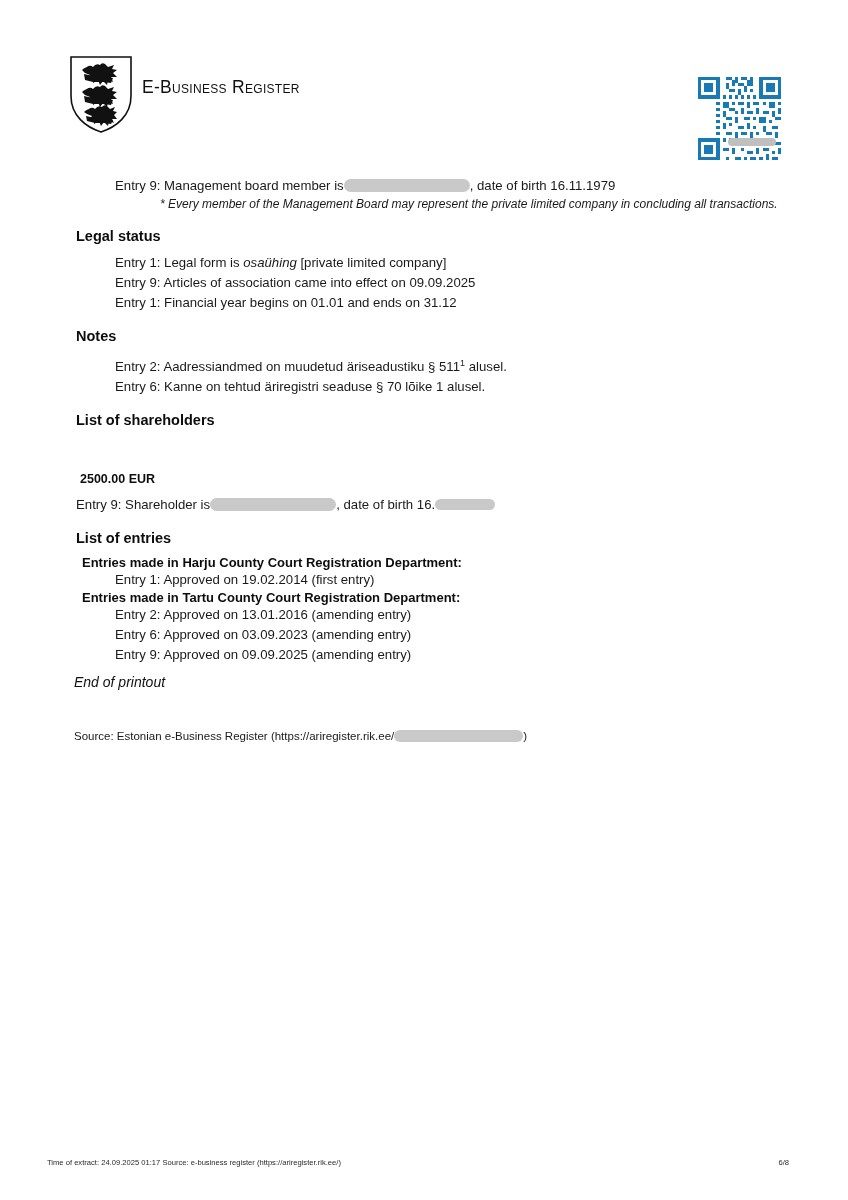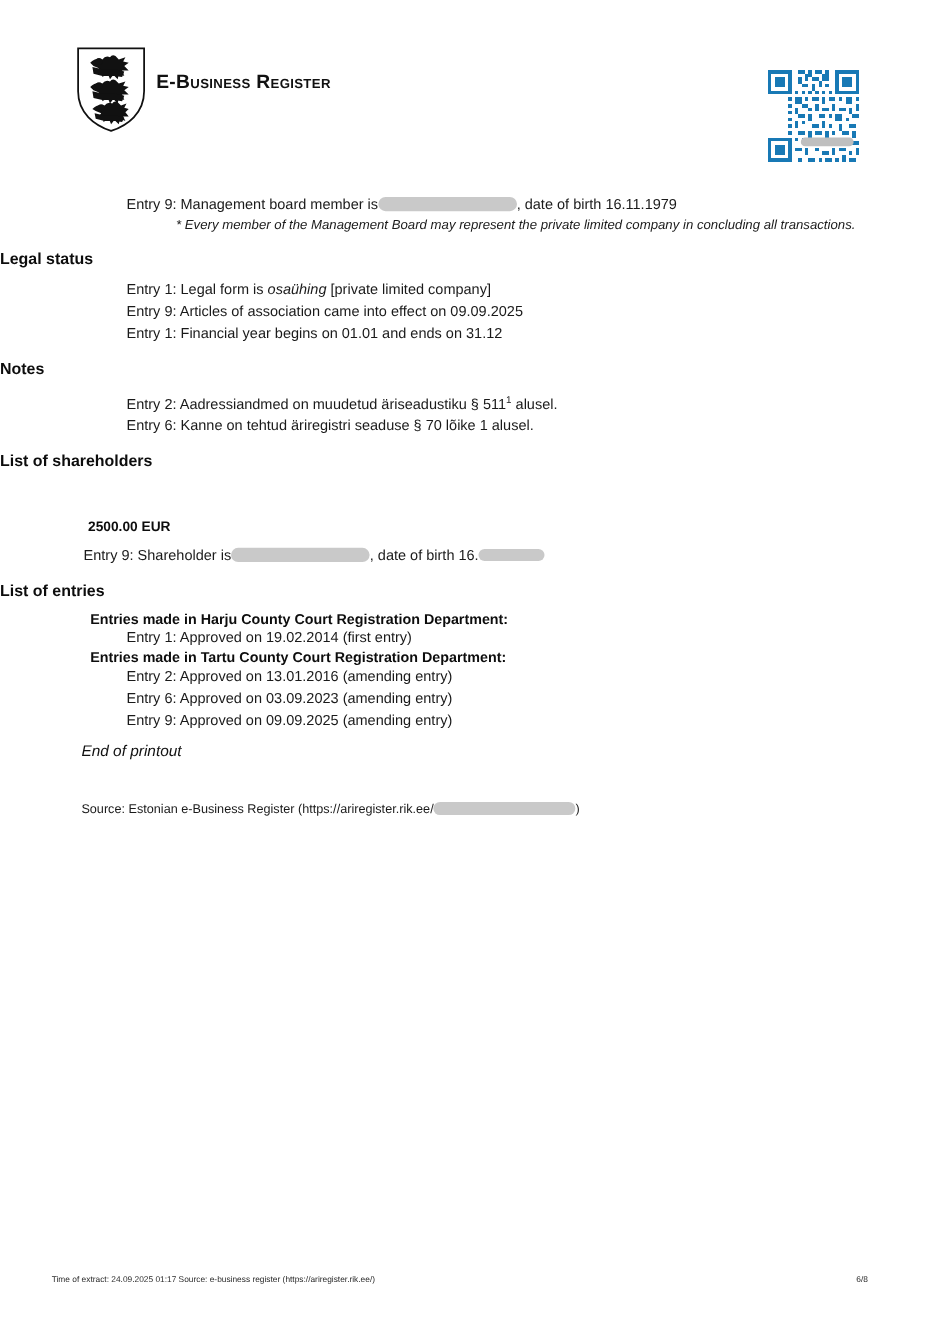--- a/index.html
+++ b/index.html
@@ -12,25 +12,24 @@
     height: 1200px;
     position: relative;
     font-family: "Liberation Sans", sans-serif;
     color: #1a1a1a;
     overflow: hidden;
   }
 
   
   .header {
     position: absolute;
-    top: 31px;
+    top: 44px;
     left: 0;
     width: 848px;
     height: 100px;
-    font-weight: bold;
   }
   .coat-of-arms {
     position: absolute;
     left: 68px;
     top: 10px;
     width: 66px;
     height: 80px;
   }
   .brand-title {
     position: absolute;
@@ -65,20 +64,21 @@
     position: absolute;
     left: 0;
     top: 176px;
     width: 848px;
   }
   .section-title {
     font-size: 14.5px;
     font-weight: bold;
     color: #0d0d0d;
     margin: 0;
+    padding-left: 76px;
   }
   .sub-title {
     font-size: 13px;
     font-weight: bold;
     color: #0d0d0d;
     padding-left: 82px;
   }
   .amount-title {
     font-size: 12.5px;
     font-weight: bold;

